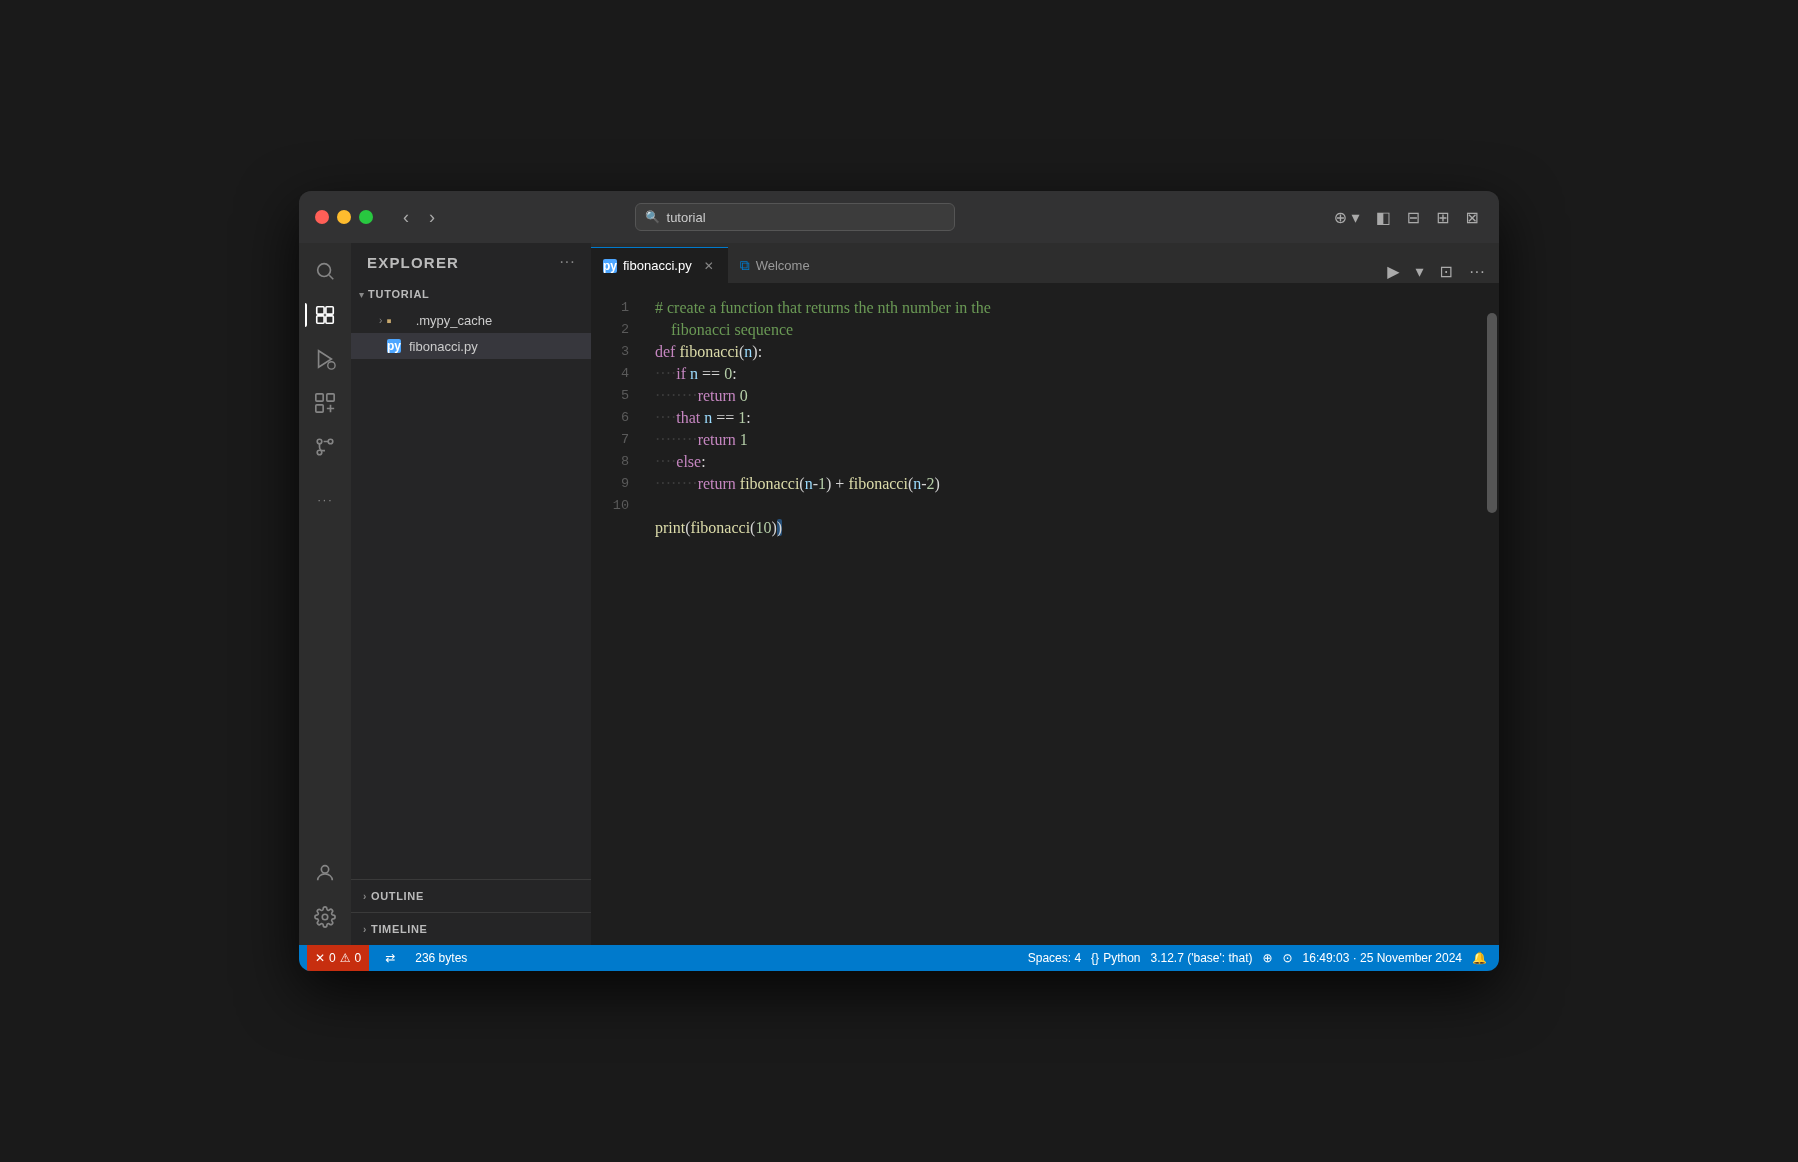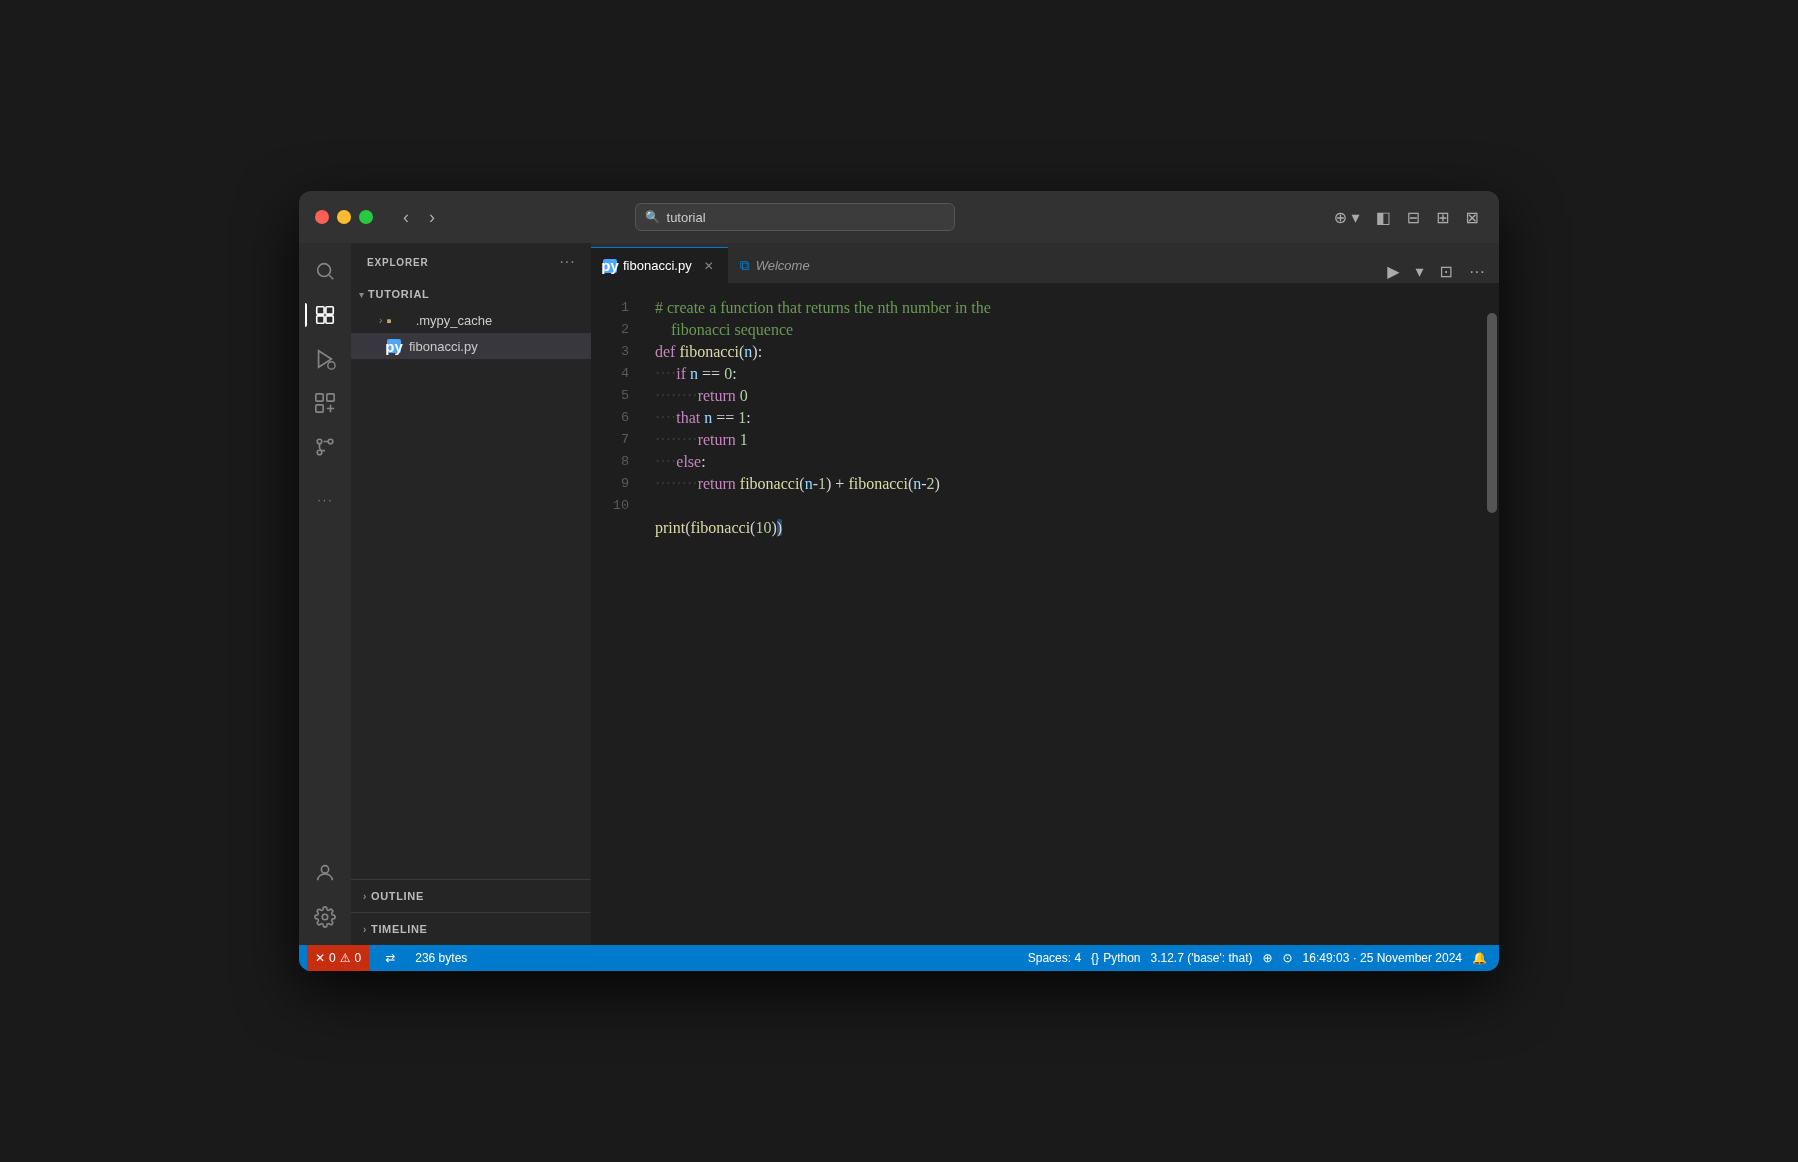--- a/index.html
+++ b/index.html
@@ -144,21 +144,21 @@
       flex-shrink: 0;
       overflow: hidden;
     }
     .sidebar-header {
       display: flex;
       align-items: center;
       justify-content: space-between;
       padding: 10px 16px;
     }
     .sidebar-title {
-      font-size: 10px;
+      font-size: 15px;
       font-weight: 600;
       color: #bbb;
       letter-spacing: 0.08em;
       text-transform: uppercase;
     }
     .sidebar-header-icon {
       color: #858585;
       font-size: 16px;
       cursor: pointer;
     }
@@ -242,21 +242,21 @@
       color: #888;
       margin-left: 4px;
       border-radius: 3px;
       padding: 1px 2px;
     }
     .py-icon {
       width: 14px;
       height: 14px;
       background: #4da6ff;
       border-radius: 2px;
-      font-size: 15px;
+      font-size: 12px;
       color: #fff;
       display: flex;
       align-items: center;
       justify-content: center;
       font-weight: bold;
     }
     .toolbar-btn {
       background: none;
       border: none;
       color: #aaa;
@@ -475,21 +475,21 @@
     <div class="editor-area">
 
       <div class="tab-bar">
         <div class="tab active">
           <div class="py-icon">py</div>
           <span>fibonacci.py</span>
           <span class="tab-close">✕</span>
         </div>
         <div class="tab inactive">
           <span style="color:#007acc; font-size:14px;">⧉</span>
-          <span style="font-style:italic;">Welcome</span>
+          <span style="">Welcome</span>
         </div>
         <div style="flex:1;"></div>
 
         <div style="display:flex; align-items:center; padding: 0 8px; gap:4px;">
           <button class="toolbar-btn">▶</button>
           <button class="toolbar-btn">▾</button>
           <button class="toolbar-btn">⊡</button>
           <button class="toolbar-btn">···</button>
         </div>
       </div>

